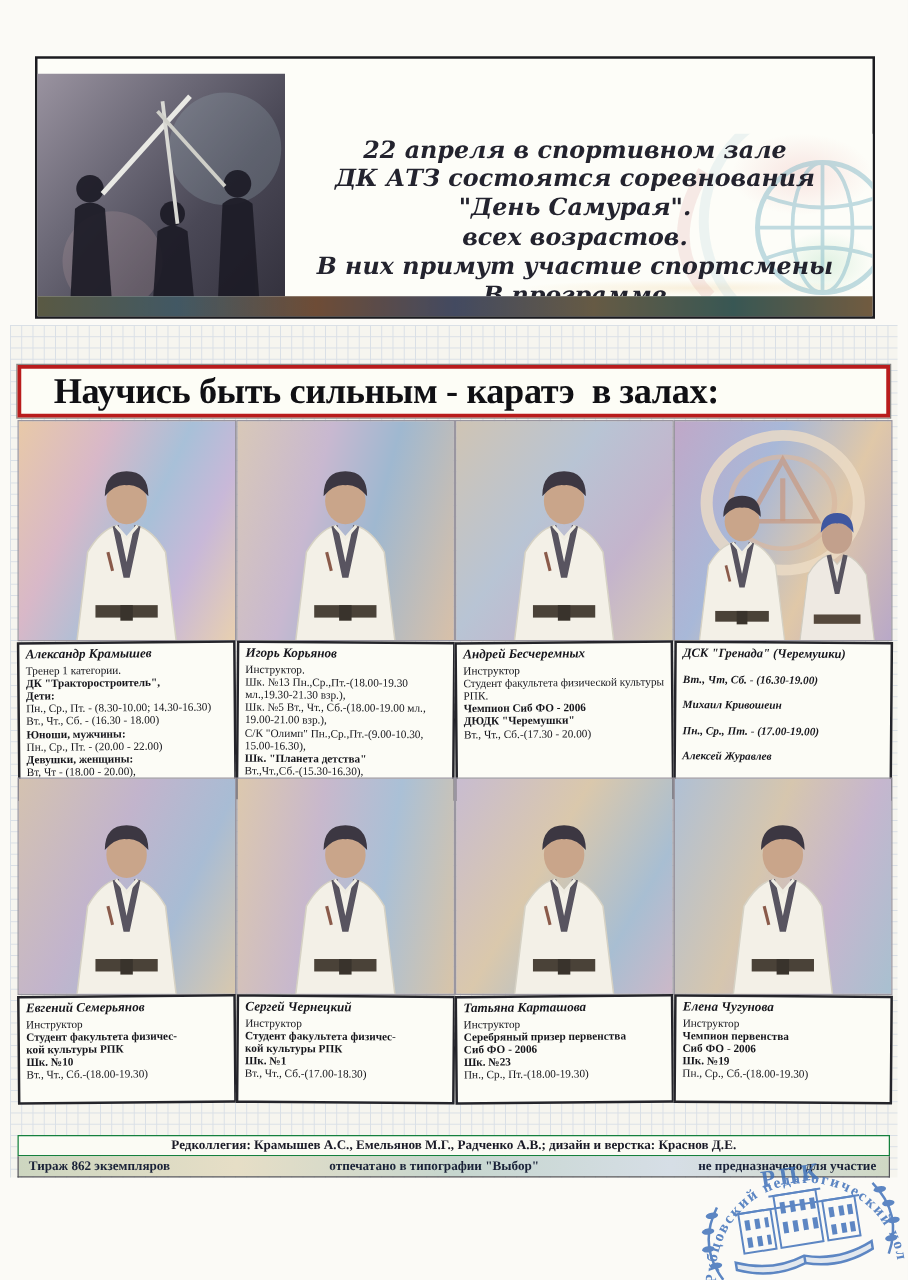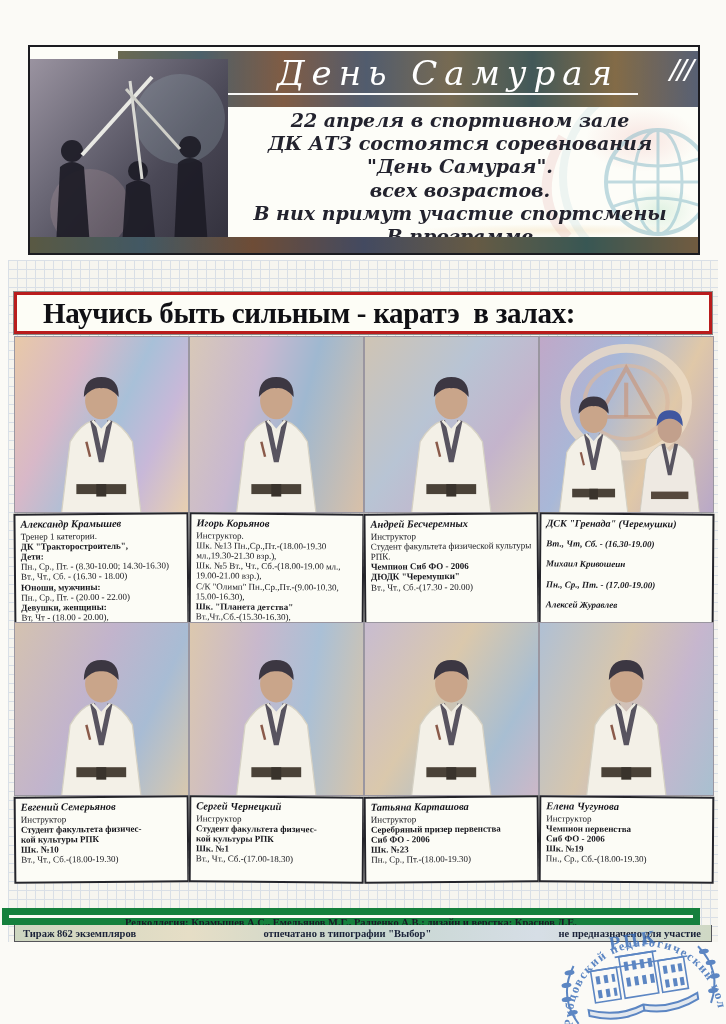--- a/index.html
+++ b/index.html
@@ -77,46 +77,41 @@
   .r2 .infobox{height:87px;}
   .card:nth-child(odd) .infobox{transform:rotate(-.5deg);}
   .card:nth-child(even) .infobox{transform:rotate(.45deg);}
   .name{font-style:italic;font-weight:bold;font-size:10.5px;margin-bottom:1px;}
   .line.b{font-weight:bold;}
   .variant-duo .infobox{font-style:italic;font-weight:bold;}
   .variant-duo .line{margin-bottom:10px;}
   .variant-duo .name{margin-bottom:10px;font-size:10px;}
 
   
-  .editorial{position:absolute;left:2px;top:908px;width:698px;height:17px;
-    background:#fbfbf4;border:7px solid #15803d;box-sizing:border-box;
+  .editorial{position:absolute;left:14px;top:908px;width:698px;height:17px;
+    background:#fbfbf4;border:1px solid #15803d;box-sizing:border-box;
     text-align:center;font-weight:bold;font-size:10.5px;color:#1a1a26;line-height:15px;}
   .printband{position:absolute;left:14px;top:925px;width:698px;height:17px;
     border:1px solid #55555a;border-top:none;box-sizing:border-box;
     background:linear-gradient(90deg,#cdd6c0,#e6dec6 25%,#c6d6ce 50%,#d6dee6 75%,#cfd8c4);
     display:flex;justify-content:space-between;align-items:center;
     font-weight:bold;font-size:10.5px;color:#1a2238;padding:0 10px 0 8px;}
   .printband span{white-space:nowrap;}
 
   
   .stamp{position:absolute;right:-4px;bottom:-6px;width:186px;height:132px;
     transform:rotate(-9deg);opacity:.82;}
 </style>
 </head>
 <body>
 <div class="page">
 
   <div class="gridbg"></div>
 
   <div class="banner">
-    <div class="band">
-      <div class="banner-title">День Самурая</div>
-      <div class="band-underline"></div>
-      <div class="banner-mark">///</div>
-    </div>
     <div class="bcontent">
       <svg class="globe" width="220" height="160" viewBox="0 0 220 160">
         <circle cx="150" cy="80" r="95" fill="none" stroke="#aacdd6" stroke-width="8" opacity=".35"></circle>
         <circle cx="150" cy="85" r="52" fill="none" stroke="#8fbfcc" stroke-width="4"></circle>
         <ellipse cx="150" cy="85" rx="24" ry="52" fill="none" stroke="#8fbfcc" stroke-width="3"></ellipse>
         <line x1="98" y1="85" x2="202" y2="85" stroke="#8fbfcc" stroke-width="3"></line>
         <line x1="150" y1="33" x2="150" y2="137" stroke="#8fbfcc" stroke-width="3"></line>
         <path d="M104,60 Q150,78 196,60" fill="none" stroke="#8fbfcc" stroke-width="3"></path>
         <path d="M104,110 Q150,92 196,110" fill="none" stroke="#8fbfcc" stroke-width="3"></path>
         <path d="M60,140 Q20,100 55,40" fill="none" stroke="#e0a8a8" stroke-width="10" opacity=".4"></path>

